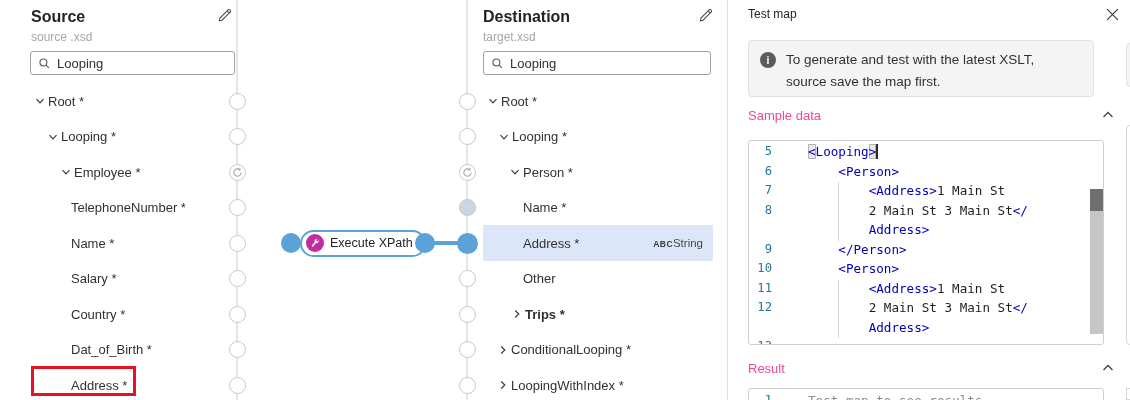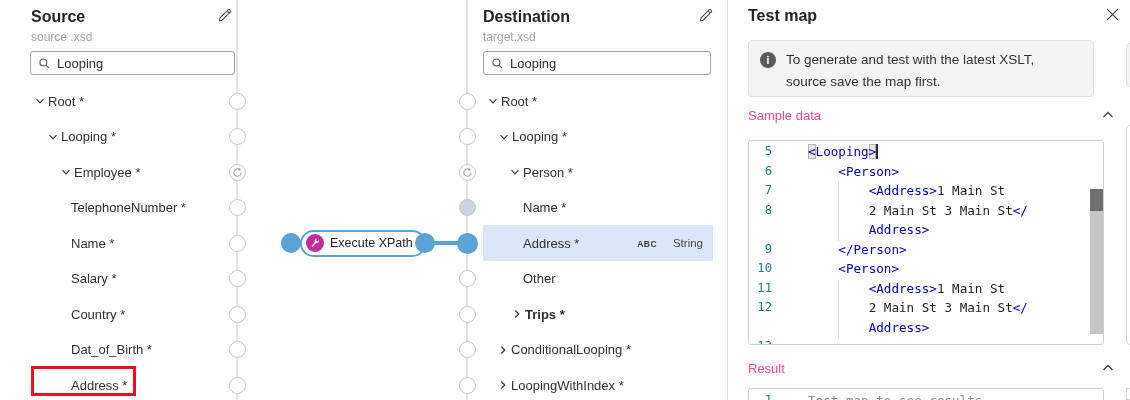--- a/index.html
+++ b/index.html
@@ -16,41 +16,41 @@
   .searchbox{position:absolute;height:24px;border:1px solid #a3a19f;border-radius:3px;
     background:#fff;display:flex;align-items:center;padding:0 7px;gap:6px;box-sizing:border-box}
   .searchbox input{border:none;outline:none;font-size:13px;color:#323130;width:100%;
     font-family:"Liberation Sans",sans-serif;background:transparent;padding:0}
   .iconbtn{display:flex;align-items:center;justify-content:center;cursor:pointer}
   .vline{position:absolute;top:0;bottom:0;width:1.5px;background:#e5e5e5}
   .tree-row{position:absolute;left:0;right:0;height:35.5px;display:flex;align-items:center;
     font-size:13px;color:#323130;box-sizing:border-box}
   .tree-row .chev{width:14px;display:flex;align-items:center;flex:none}
   .tree-row.selected{background:var(--selrow)}
-  .badge{margin-left:auto;margin-right:10px;display:flex;align-items:baseline;gap:16px}
+  .badge{margin-left:auto;margin-right:10px;display:flex;align-items:baseline;gap:0}
   .badge .abbr{font-size:8.5px;font-weight:700;letter-spacing:.4px;color:#3b3a39}
   .badge .btype{font-size:11.5px;font-style:normal;color:#494745}
   .node-circle{position:absolute;box-sizing:border-box;border-radius:50%;background:#fff;
     border:1.5px solid #c9c7c5;display:flex;align-items:center;justify-content:center}
   .node-circle.gray{background:var(--grayfill);border-color:#bdc9d6}
   .node-circle.blue{background:var(--accent);border:none}
   .annot-box{position:absolute;border:3px solid var(--red);box-sizing:border-box}
   
   .fn-pill{position:absolute;height:27px;border:2px solid var(--accent);border-radius:14px;
     background:#fff;display:flex;align-items:center;padding:0 11px 0 4px;box-sizing:border-box}
   .fn-iconcirc{width:18px;height:18px;border-radius:50%;background:var(--magenta);
     display:flex;align-items:center;justify-content:center;flex:none}
   .fn-label{font-size:12.5px;color:#242424;margin-left:6px;white-space:nowrap}
   .fn-dot{position:absolute;width:20px;height:20px;border-radius:50%;background:var(--accent)}
   .fn-link{position:absolute;height:3.5px;background:var(--accent)}
   .fn-icon-notch{fill:var(--magenta)}
   
   .tm-panel{position:absolute;left:727px;top:0;width:403px;height:400px;background:#fff;
     border-left:1px solid #e0e0e0;box-sizing:border-box}
-  .tm-title{position:absolute;left:20px;top:7px;font-size:16px;font-weight:700;color:#242424}
+  .tm-title{position:absolute;left:20px;top:7px;font-size:12px;font-weight:400;color:#242424}
   .infobar{position:absolute;left:20px;top:40px;width:346px;height:57px;background:#f4f4f4;
     border:1px solid #e2e2e2;border-radius:4px;box-sizing:border-box}
   .info-icon{position:absolute;left:11px;top:11px;width:16px;height:16px;border-radius:50%;
     background:#5d5b59;color:#fff;font-size:10.5px;font-weight:700;display:flex;
     align-items:center;justify-content:center}
   .infobar .msg{position:absolute;left:37px;top:8px;font-size:13.5px;line-height:22px;color:#323130}
   .section-label{position:absolute;font-size:13px;color:#ec4899}
   .section-chev{position:absolute;cursor:pointer}
   
   .editor{position:absolute;background:#fff;border:1px solid #cfcfcf;border-radius:3px;

